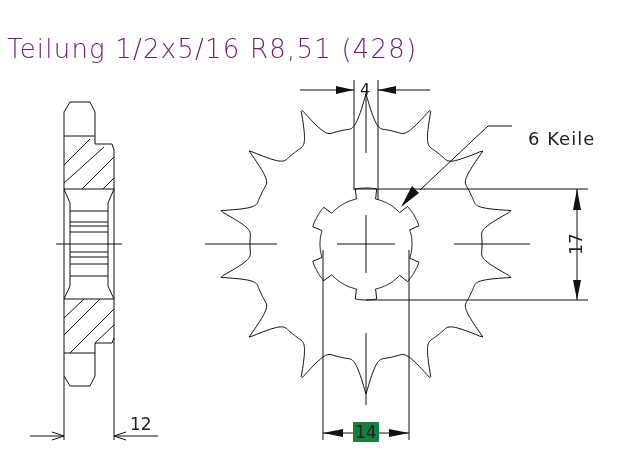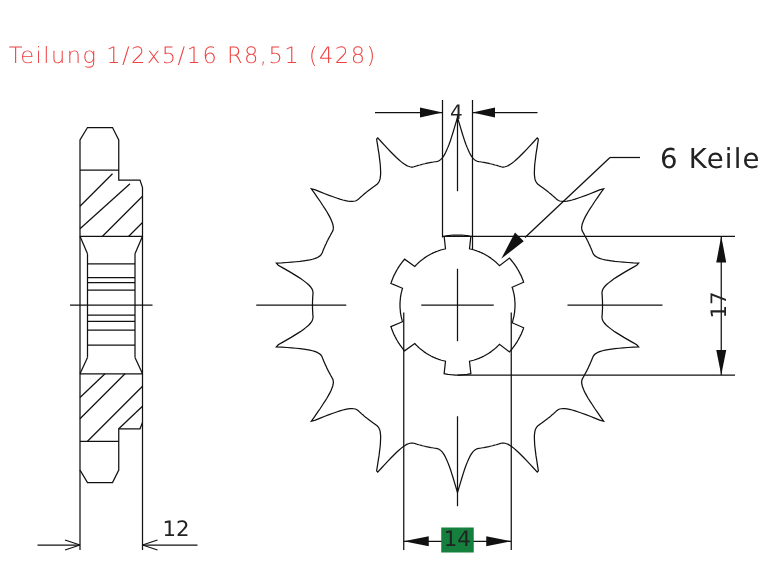--- a/index.html
+++ b/index.html
@@ -1,17 +1,17 @@
 <!DOCTYPE html>
 <html><head>
 <meta charset="utf-8">
 <style>
   html, body { margin: 0; padding: 0; background: #ffffff; }
   body { width: 620px; height: 465px; position: relative; overflow: hidden; font-family: "DejaVu Sans", sans-serif; }
-  .title { position: absolute; left: 7px; top: 34px; font-size: 18px; color: #ef4444; letter-spacing: 1.2px; font-weight: 300; white-space: nowrap; }
+  .title { position: absolute; left: 7px; top: 34px; font-size: 26px; color: #701a75; letter-spacing: 1.2px; font-weight: 300; white-space: nowrap; }
   .lbl { position: absolute; color: #222; font-size: 17px; white-space: nowrap; }
   svg { position: absolute; left: 0; top: 0; }
   .ln { stroke: #111; stroke-width: 1; fill: none; }
 </style>
 </head>
 <body>
 
 <div class="title">Teilung 1/2x5/16 R8,51 (428)</div>
 
 <svg width="620" height="465" viewBox="0 0 620 465">
@@ -101,16 +101,16 @@
 
     <g class="ln">
       <line x1="488" y1="126" x2="512" y2="126"></line>
       <line x1="488" y1="126" x2="420" y2="190"></line>
     </g>
     <path d="M401,207 L412,186 L419,193 Z" fill="#111"></path>
   </g>
 </svg>
 
 <div class="lbl" style="left:360px; top:80px; font-size:16px;">4</div>
-<div class="lbl" style="left:528px; top:115px; font-size:22px; letter-spacing:1px;">6 Keile</div>
+<div class="lbl" style="left:528px; top:128px; font-size:18px; letter-spacing:1px;">6 Keile</div>
 <div class="lbl" style="left:565px; top:234px; transform:rotate(-90deg); font-size:17px;">17</div>
 <div class="lbl" style="left:353px; top:422px; font-size:17px; background:#15803d; padding:0 2px;">14</div>
 <div class="lbl" style="left:130px; top:414px; font-size:17px;">12</div>
 
 </body></html>

